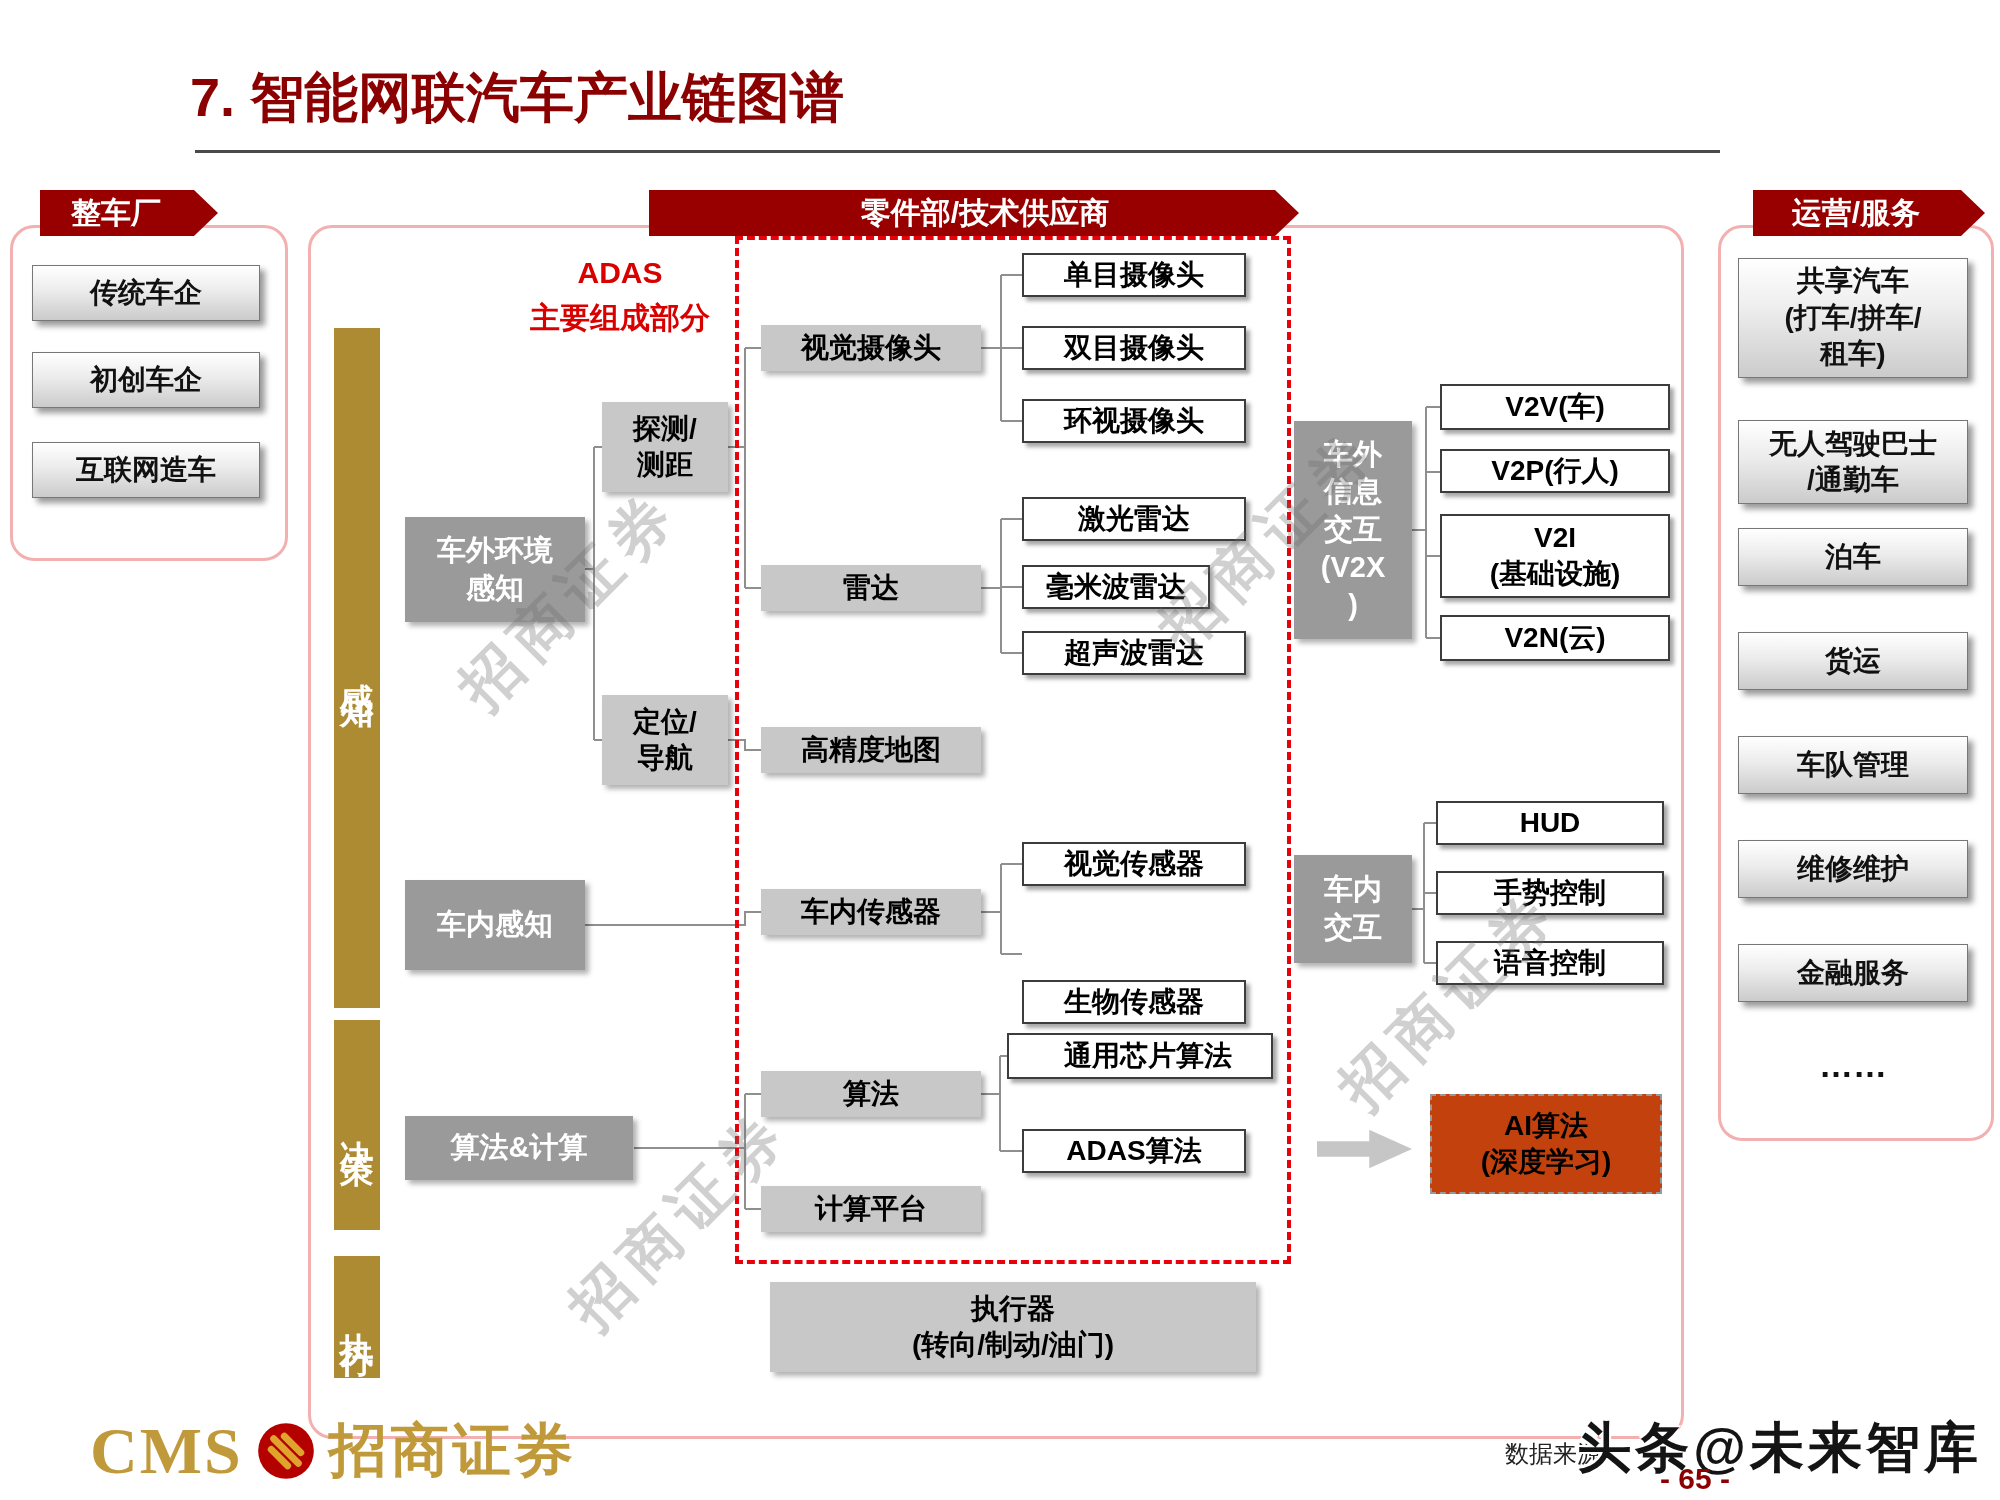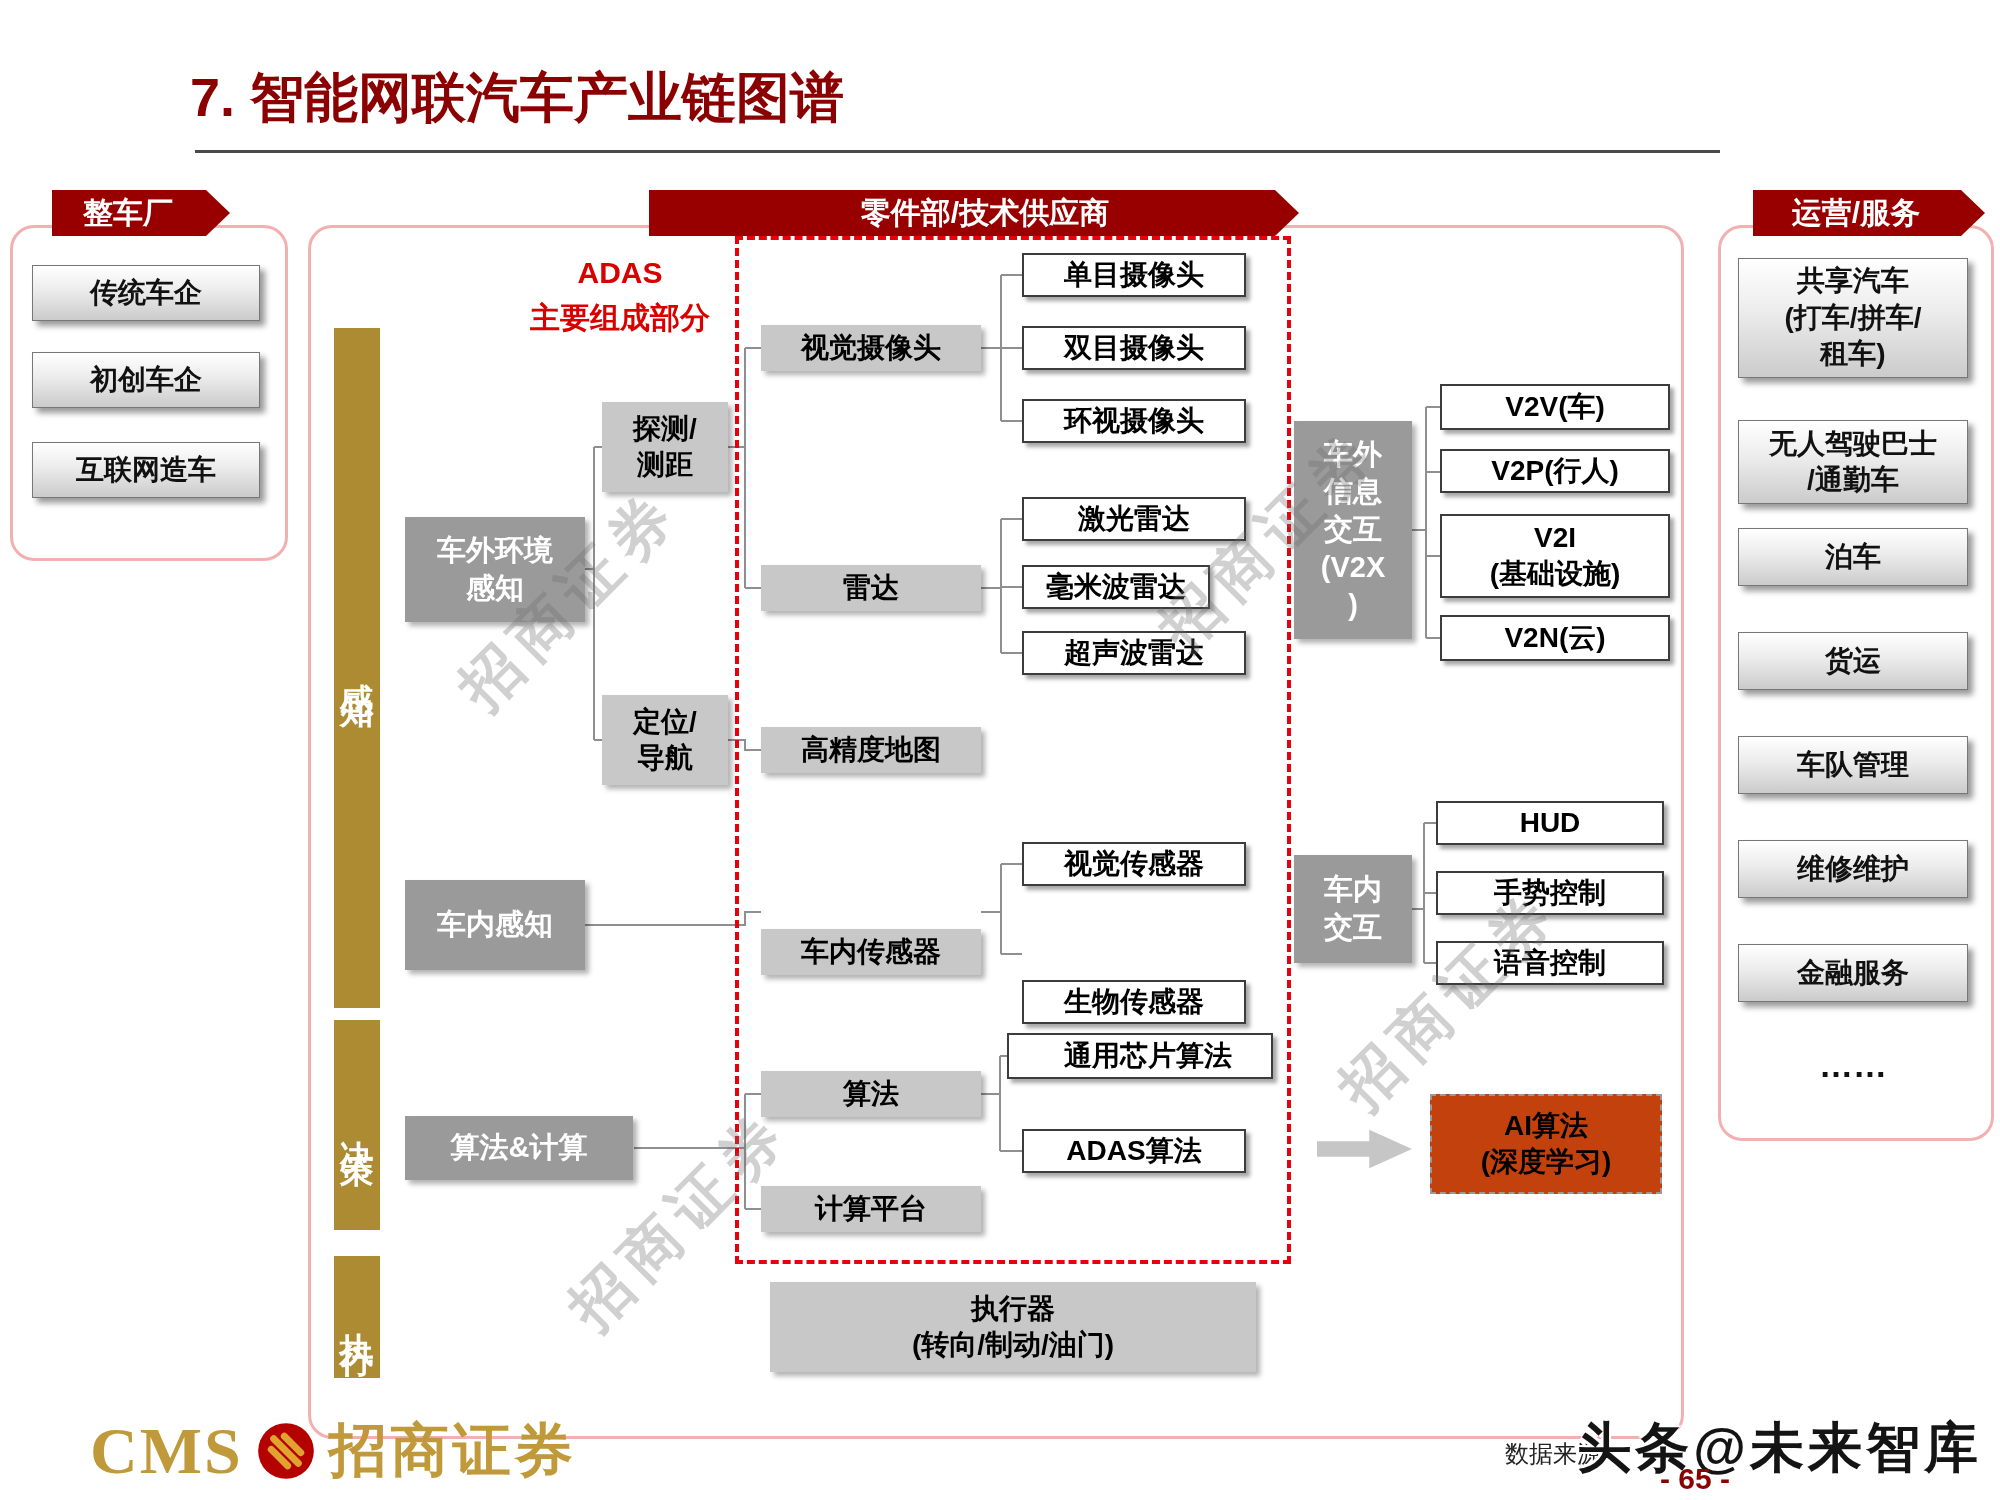--- a/index.html
+++ b/index.html
@@ -40,21 +40,21 @@
   #page-number{position:absolute;left:1660px;top:1462px;font-size:30px;font-weight:bold;color:#8b0000;z-index:46;}
 </style>
 </head>
 <body>
 
 <div id="stage">
 
   <div id="title">7. 智能网联汽车产业链图谱</div>
   <div id="title-underline"></div>
 
-  <div class="banner" style="left:52px;top:190px;width:178px;">整车厂</div>
+  <div class="banner" style="left:40px;top:190px;width:178px;">整车厂</div>
   <div class="banner" style="left:649px;top:190px;width:650px;padding-left:48px;">零件部/技术供应商</div>
   <div class="banner" style="left:1753px;top:190px;width:232px;">运营/服务</div>
 
   <div class="panel" style="left:10px;top:225px;width:272px;height:330px;"></div>
   <div class="panel" style="left:308px;top:225px;width:1370px;height:1208px;"></div>
   <div class="panel" style="left:1718px;top:225px;width:270px;height:910px;"></div>
 
   <div class="box shadow3d" style="left:32px;top:265px;width:228px;height:56px;">传统车企</div>
   <div class="box shadow3d" style="left:32px;top:352px;width:228px;height:56px;">初创车企</div>
   <div class="box shadow3d" style="left:32px;top:442px;width:228px;height:56px;">互联网造车</div>
@@ -84,21 +84,21 @@
   <div class="box darkbox" style="left:405px;top:880px;width:180px;height:90px;">车内感知</div>
   <div class="box darkbox" style="left:405px;top:1116px;width:228px;height:64px;">算法&amp;计算</div>
 
   <div class="box graybox preline" style="left:602px;top:402px;width:126px;height:90px;">探测/
 测距</div>
   <div class="box graybox preline" style="left:602px;top:695px;width:126px;height:90px;">定位/
 导航</div>
   <div class="box graybox" style="left:761px;top:325px;width:220px;height:46px;">视觉摄像头</div>
   <div class="box graybox" style="left:761px;top:565px;width:220px;height:46px;">雷达</div>
   <div class="box graybox" style="left:761px;top:727px;width:220px;height:46px;">高精度地图</div>
-  <div class="box graybox" style="left:761px;top:889px;width:220px;height:46px;margin-top:40px;">车内传感器</div>
+  <div class="box graybox" style="left:761px;top:889px;width:220px;height:46px;">车内传感器</div>
   <div class="box graybox" style="left:761px;top:1071px;width:220px;height:46px;">算法</div>
   <div class="box graybox" style="left:761px;top:1186px;width:220px;height:46px;">计算平台</div>
   <div class="box graybox preline" style="left:770px;top:1282px;width:486px;height:90px;">执行器
 (转向/制动/油门)</div>
 
   <div class="box whitebox" style="left:1022px;top:253px;width:224px;height:44px;">单目摄像头</div>
   <div class="box whitebox" style="left:1022px;top:326px;width:224px;height:44px;">双目摄像头</div>
   <div class="box whitebox" style="left:1022px;top:399px;width:224px;height:44px;">环视摄像头</div>
   <div class="box whitebox" style="left:1022px;top:497px;width:224px;height:44px;">激光雷达</div>
   <div class="box whitebox" style="left:1022px;top:565px;width:188px;height:44px;">毫米波雷达</div>

